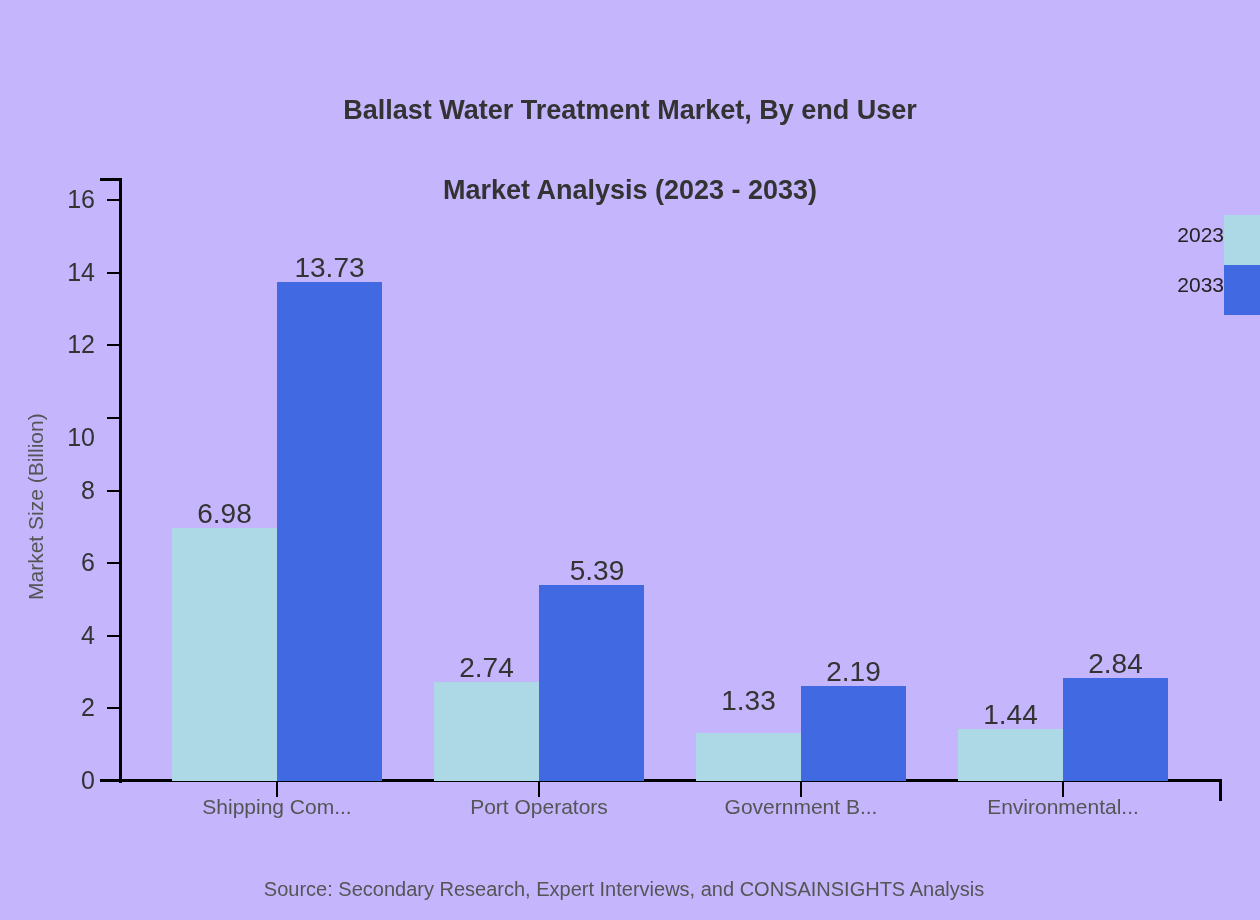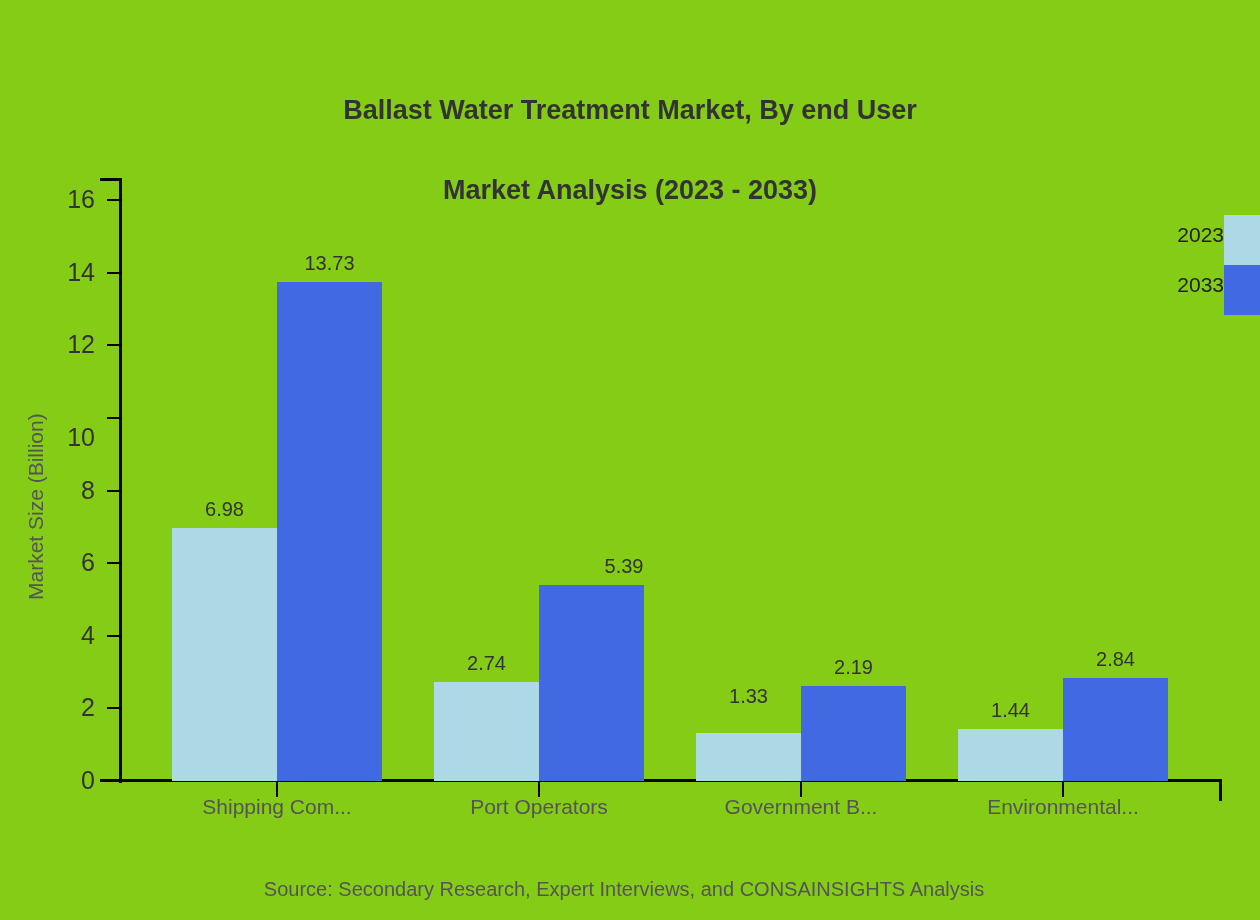--- a/index.html
+++ b/index.html
@@ -13,21 +13,21 @@
     font-family: "Liberation Sans", sans-serif;
     overflow: hidden;
     position: relative;
   }
 
   #figure {
     position: absolute;
     left: 0; top: 0;
     width: 1260px;
     height: 920px;
-    background: #84cc16;
+    background: #c4b5fd;
     overflow: hidden;
   }
 
   
   .chart-title {
     position: absolute;
     left: 0;
     top: 50px;
     width: 1260px;
     text-align: center;
@@ -118,21 +118,21 @@
     transform: translateX(-50%);
   }
 
   
   .bar {
     position: absolute;
     bottom: 0;
   }
   .bar-label {
     position: absolute;
-    font-size: 20px;
+    font-size: 28px;
     color: #333333;
     text-align: center;
     white-space: nowrap;
     transform: translateX(-50%);
   }
 
   
   .legend {
     position: absolute;
     left: 1120px;
@@ -227,21 +227,21 @@
       <div class="bar-label" style="left: 224.5px; top: 497.539px;">6.98</div>
       <div class="bar" style="left: 434px; top: 681.504px; width: 105px; height: 99.4963px; background: rgb(173, 216, 230);"></div>
       <div class="bar-label" style="left: 486.5px; top: 651.504px;">2.74</div>
       <div class="bar" style="left: 696px; top: 732.704px; width: 105px; height: 48.2956px; background: rgb(173, 216, 230);"></div>
       <div class="bar-label" style="left: 748.5px; top: 685px;">1.33</div>
       <div class="bar" style="left: 958px; top: 728.71px; width: 105px; height: 52.29px; background: rgb(173, 216, 230);"></div>
       <div class="bar-label" style="left: 1010.5px; top: 698.71px;">1.44</div>
       <div class="bar" style="left: 277px; top: 282.429px; width: 105px; height: 498.571px; background: rgb(65, 105, 225);"></div>
       <div class="bar-label" style="left: 329.5px; top: 252.429px;">13.73</div>
       <div class="bar" style="left: 539px; top: 585.276px; width: 105px; height: 195.724px; background: rgb(65, 105, 225);"></div>
-      <div class="bar-label" style="left: 624px; top: 555.276px;">5.39</div>
+      <div class="bar-label" style="left: 597px; top: 555.276px;">5.39</div>
       <div class="bar" style="left: 801px; top: 685.861px; width: 105px; height: 95.1388px; background: rgb(65, 105, 225);"></div>
       <div class="bar-label" style="left: 853.5px; top: 655.861px;">2.19</div>
       <div class="bar" style="left: 1063px; top: 677.872px; width: 105px; height: 103.127px; background: rgb(65, 105, 225);"></div>
       <div class="bar-label" style="left: 1115.5px; top: 647.872px;">2.84</div>
     </div>
 
   <div class="legend" id="legend">
       <div class="legend-row" style="top: 0px;">
         <span class="legend-label">2023</span>
         <span class="legend-swatch" style="background: rgb(173, 216, 230);"></span>

